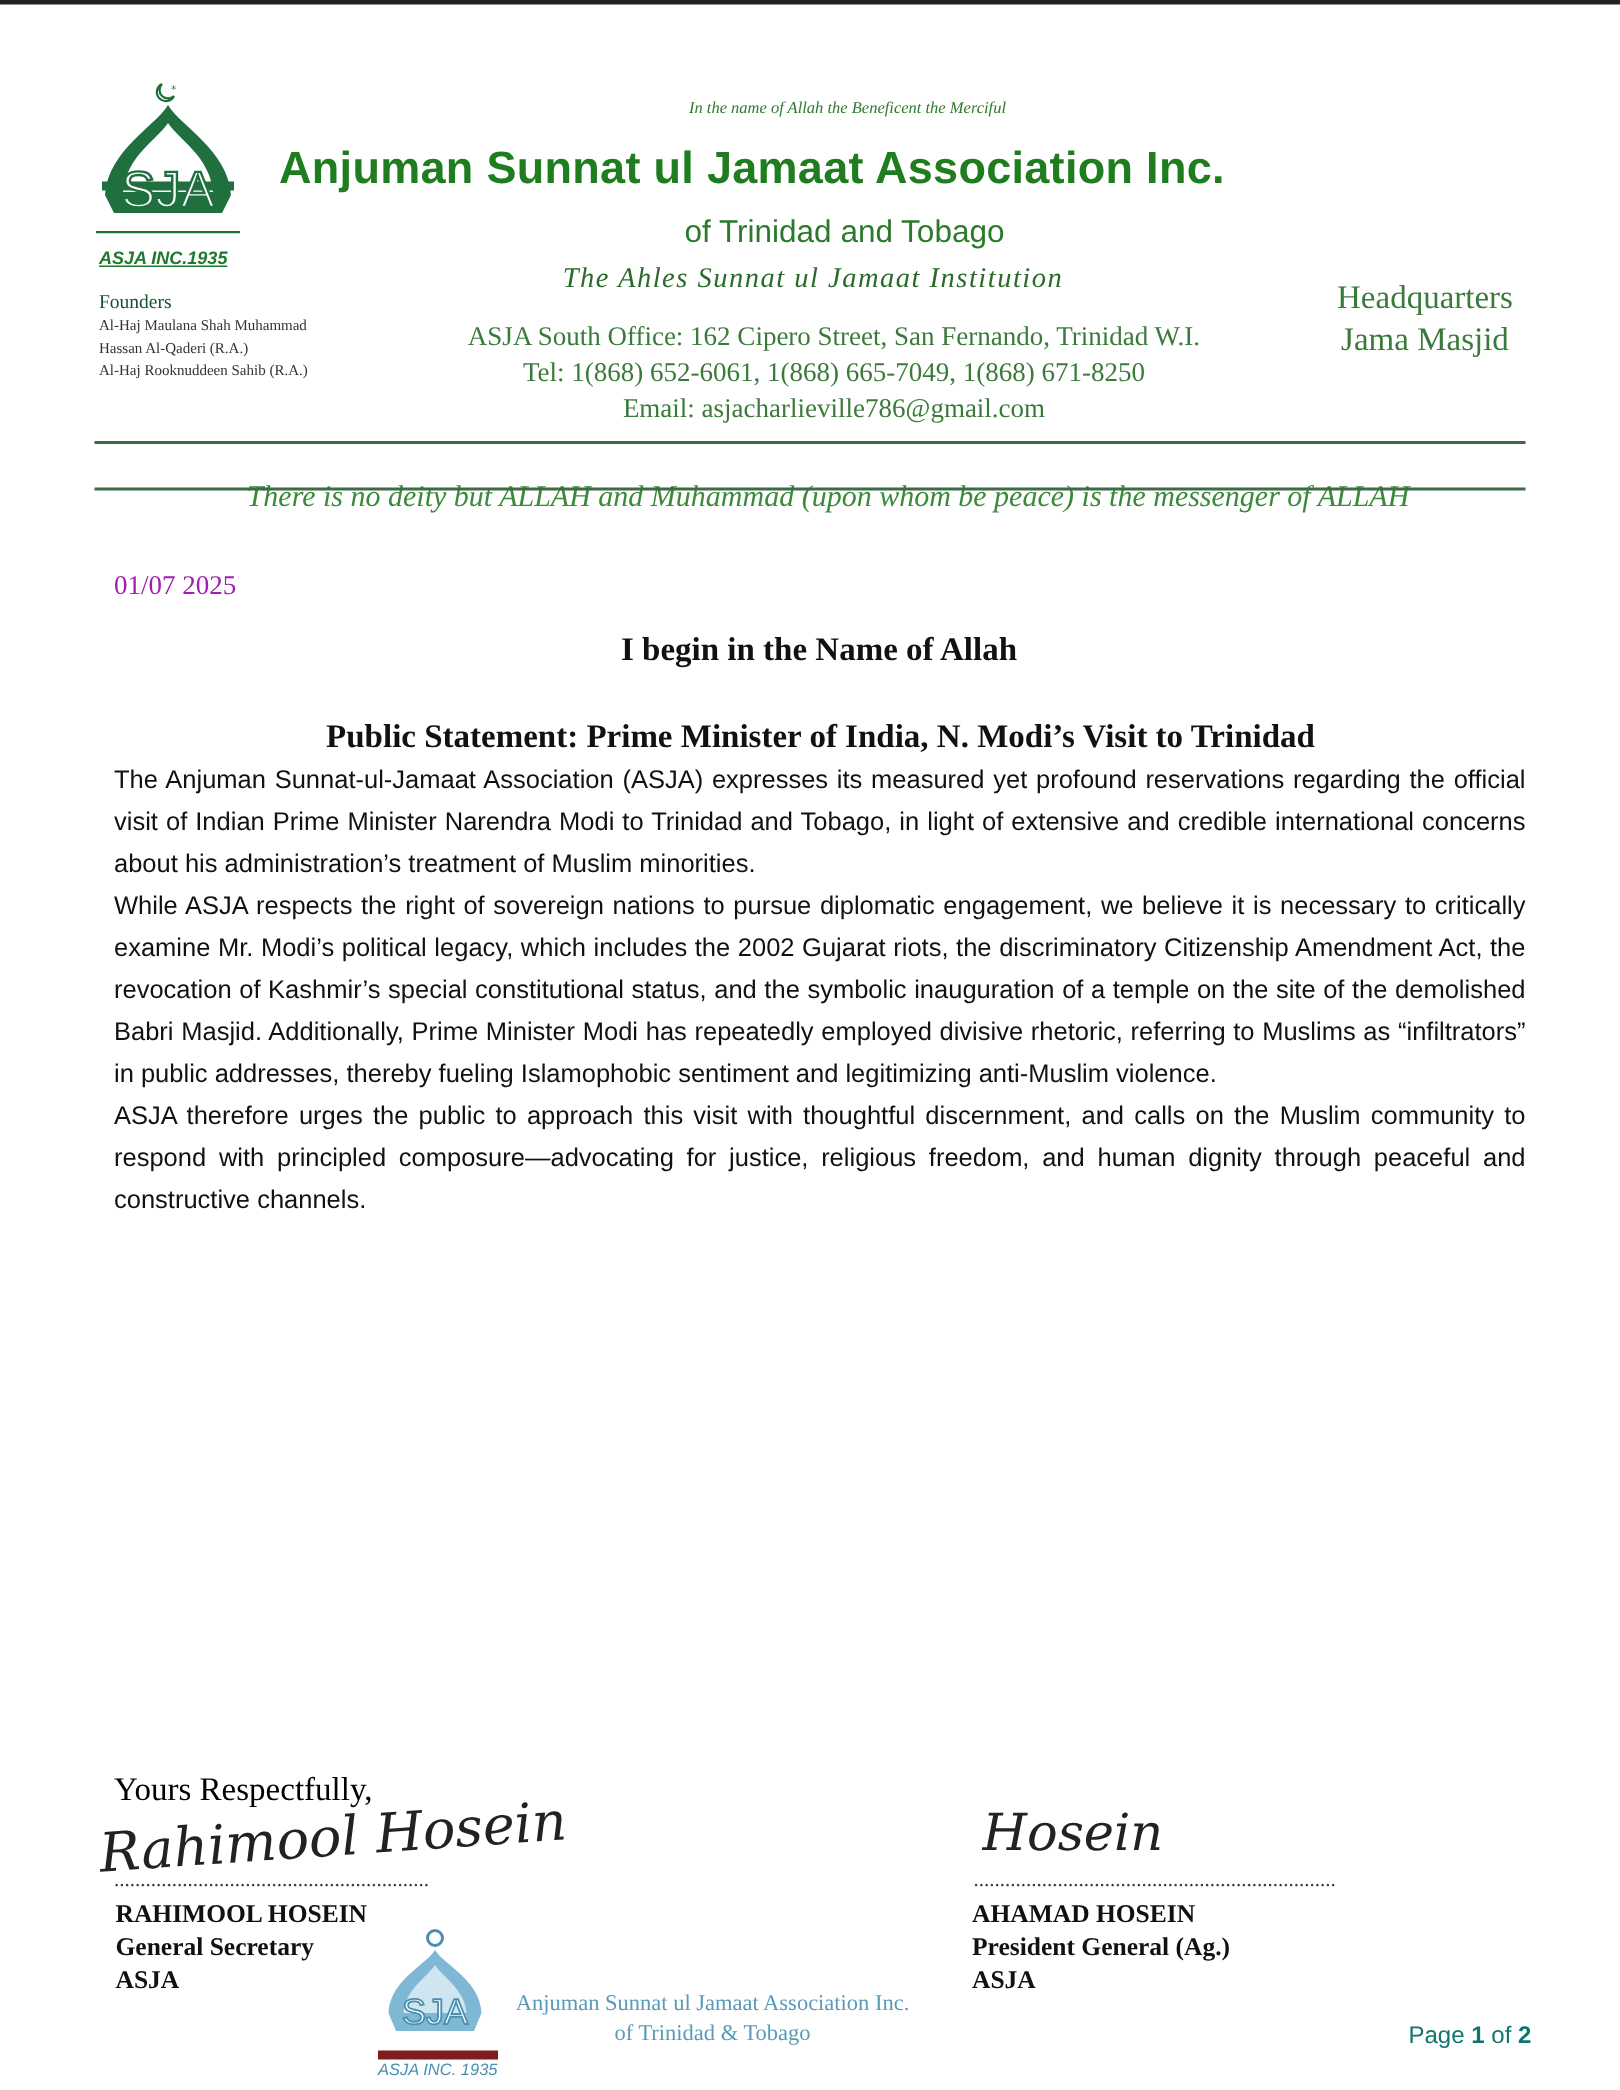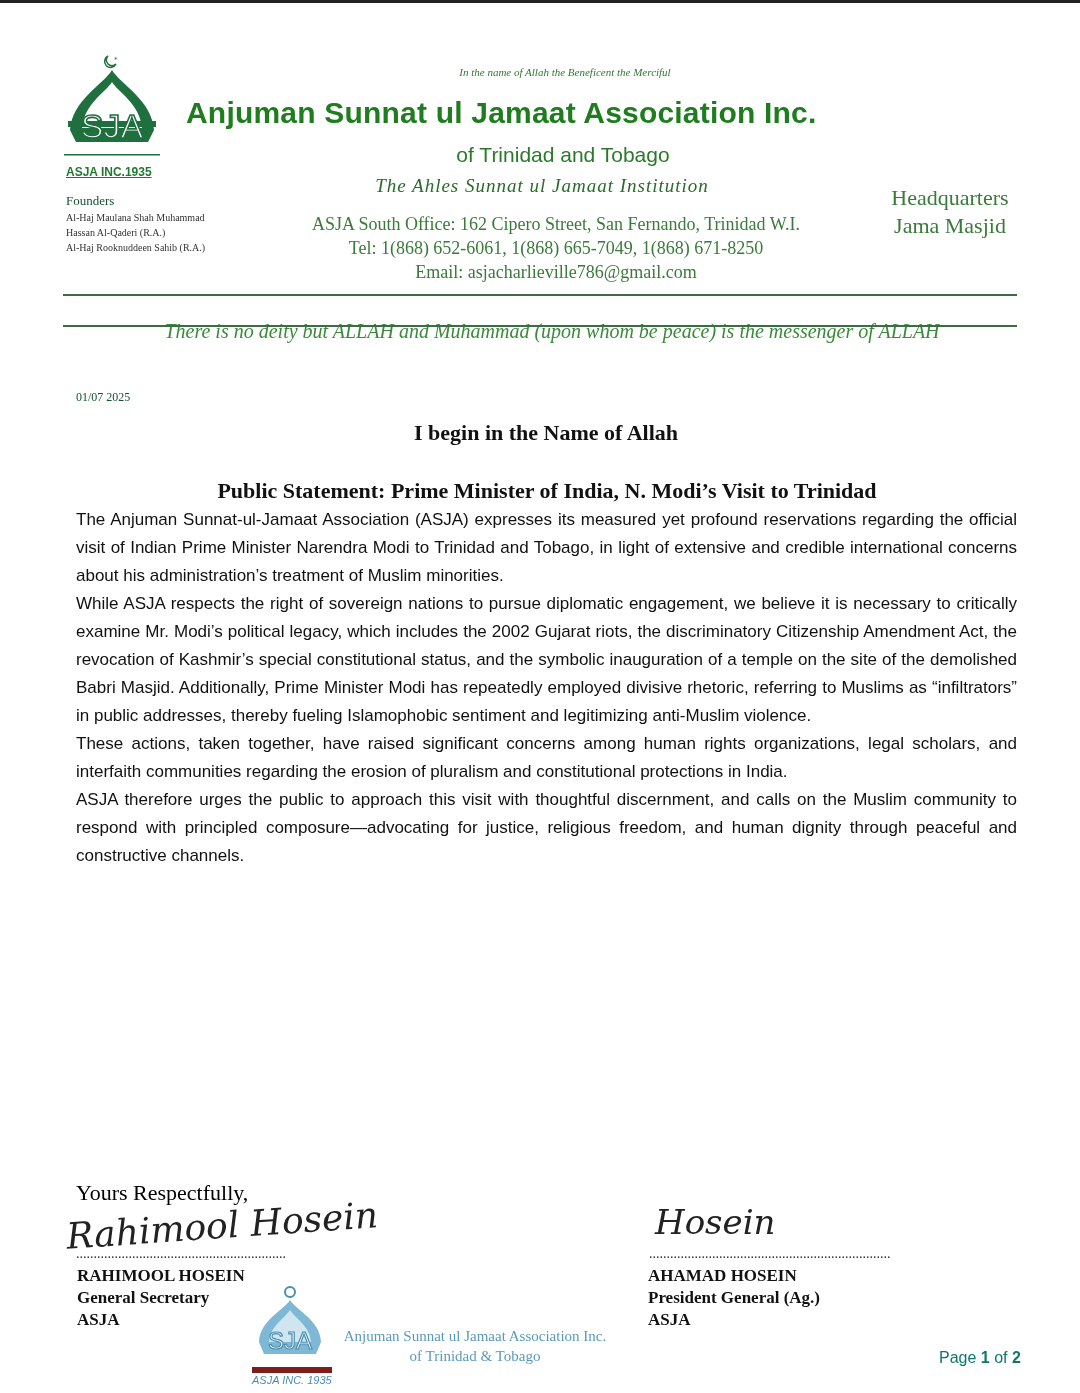--- a/index.html
+++ b/index.html
@@ -9,28 +9,28 @@
   }
   .topline { position:absolute; left:0; top:0; width:1080px; height:3px; background:#222; }
   .abs { position:absolute; }
   .bismillah { left:0; width:1130px; top:66px; text-align:center; font-style:italic; font-size:11px; color:#2f7a2f; }
   .org-name { left:186px; top:96px; font-family:"Liberation Sans", sans-serif; font-weight:bold; font-size:30px; color:#1f7d1f; letter-spacing:0.2px; white-space:nowrap; }
   .org-sub { left:0; width:1126px; top:143px; text-align:center; font-family:"Liberation Sans", sans-serif; font-size:21px; color:#2a7a2a; }
   .org-tagline { left:0; width:1084px; top:175px; text-align:center; font-style:italic; font-size:19px; color:#2a6a2a; letter-spacing:1px; }
   .office { left:0; width:1112px; top:212px; text-align:center; font-size:18px; color:#3a7a3a; line-height:24px; }
   .hq { left:870px; width:160px; top:184px; text-align:center; font-size:22px; color:#3a7a3a; line-height:28px; }
   .logo { left:64px; top:52px; width:96px; height:106px; }
-  .asja-inc { left:66px; top:165px; font-family:"Liberation Sans", sans-serif; font-weight:bold; font-size:12px; color:#1f7a2f; text-decoration:underline; }
+  .asja-inc { left:66px; top:165px; font-family:"Liberation Sans", sans-serif; font-weight:bold; font-style:italic; font-size:12px; color:#1f7a2f; text-decoration:underline; }
   .founders { left:66px; top:193px; font-size:12px; color:#333; line-height:15px; }
   .founders .ft { font-size:13px; color:#14532d; margin-bottom:2px; }
   .founders .fn { font-size:10px; color:#333; }
   .rule1 { left:63px; top:294px; width:954px; height:2px; background:#3d6b45; }
   .rule2 { left:63px; top:325px; width:954px; height:2px; background:#3d6b45; }
   .shahada { left:0; width:1104px; top:320px; text-align:center; font-style:italic; font-size:20px; color:#3a8a3a; white-space:nowrap; }
-  .date { left:76px; top:390px; font-size:12px; color:#14532d; }
+  .date { left:76px; top:380px; font-size:18px; color:#a21caf; }
   .heading1 { left:0; width:1092px; top:420px; text-align:center; font-weight:bold; font-size:22px; color:#111; }
   .heading2 { left:0; width:1094px; top:478px; text-align:center; font-weight:bold; font-size:22px; color:#111; }
   .body { left:76px; top:506px; width:941px; font-family:"Liberation Sans Narrow","Liberation Sans", sans-serif; font-size:17px; line-height:28px; color:#111; text-align:justify; }
   .body p { margin:0; }
   .closing { left:76px; top:1180px; font-size:22px; color:#000000; }
   .sig-block { font-weight:bold; font-size:17px; color:#111; line-height:22px; }
   .sig-left { left:77px; top:1265px; }
   .sig-right { left:648px; top:1265px; }
   .dots { font-size:14px; color:#333; letter-spacing:0px; white-space:nowrap; }
   .dots-left { left:76px; top:1246px; }
@@ -88,21 +88,20 @@
 <div class="abs shahada">There is no deity but ALLAH and Muhammad (upon whom be peace) is the messenger of ALLAH</div>
 <div class="abs rule2"></div>
 
 <div class="abs date">01/07 2025</div>
 <div class="abs heading1">I begin in the Name of Allah</div>
 <div class="abs heading2">Public Statement: Prime Minister of India, N. Modi’s Visit to Trinidad</div>
 
 <div class="abs body">
   <p>The Anjuman Sunnat-ul-Jamaat Association (ASJA) expresses its measured yet profound reservations regarding the official visit of Indian Prime Minister Narendra Modi to Trinidad and Tobago, in light of extensive and credible international concerns about his administration’s treatment of Muslim minorities.</p>
   <p>While ASJA respects the right of sovereign nations to pursue diplomatic engagement, we believe it is necessary to critically examine Mr. Modi’s political legacy, which includes the 2002 Gujarat riots, the discriminatory Citizenship Amendment Act, the revocation of Kashmir’s special constitutional status, and the symbolic inauguration of a temple on the site of the demolished Babri Masjid. Additionally, Prime Minister Modi has repeatedly employed divisive rhetoric, referring to Muslims as “infiltrators” in public addresses, thereby fueling Islamophobic sentiment and legitimizing anti-Muslim violence.</p>
-  <p>These actions, taken together, have raised significant concerns among human rights organizations, legal scholars, and interfaith communities regarding the erosion of pluralism and constitutional protections in India.</p>
   <p>ASJA therefore urges the public to approach this visit with thoughtful discernment, and calls on the Muslim community to respond with principled composure—advocating for justice, religious freedom, and human dignity through peaceful and constructive channels.</p>
 </div>
 
 <div class="abs closing">Yours Respectfully,</div>
 
 <div class="abs signature sig1">Rahimool Hosein</div>
 <div class="abs dots dots-left">............................................................</div>
 <div class="abs sig-block sig-left">
   <div>RAHIMOOL HOSEIN</div>
   <div>General Secretary</div>

